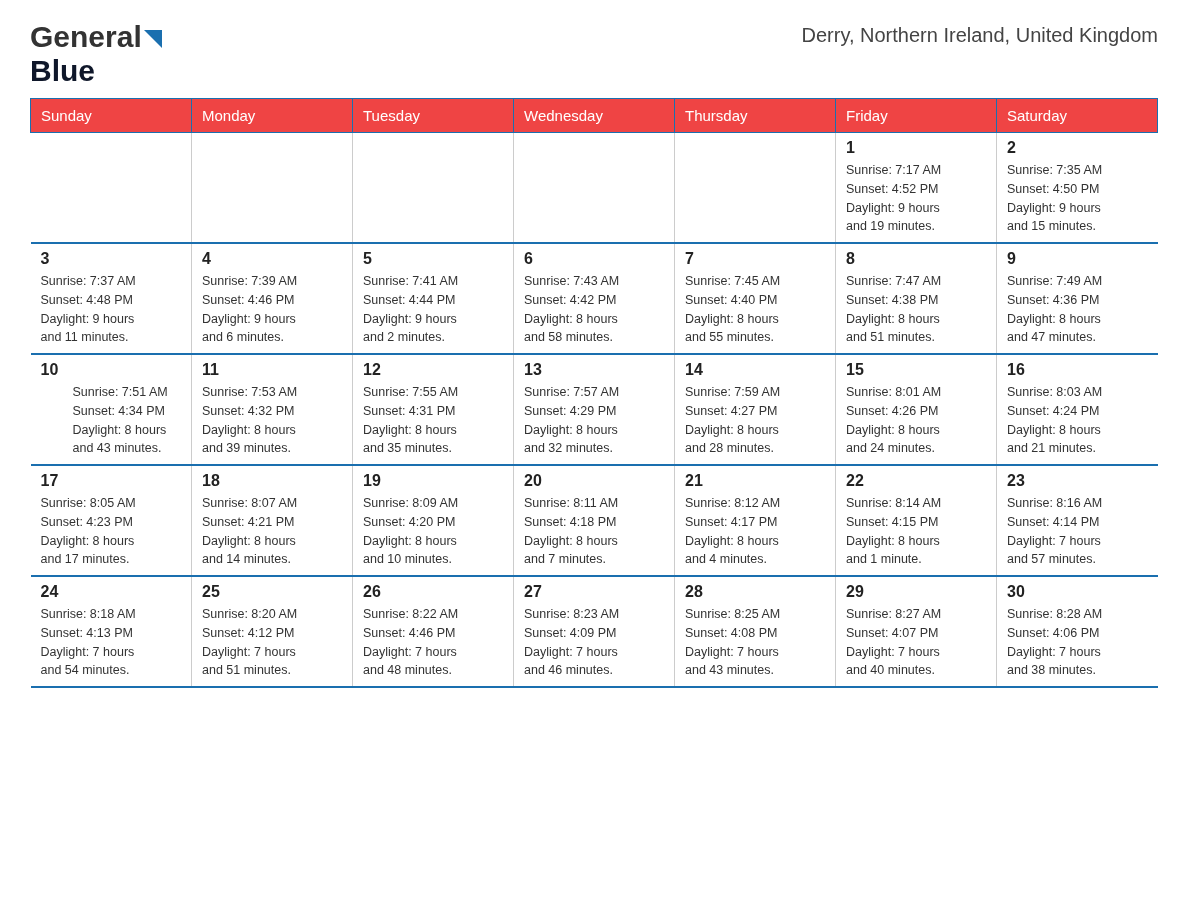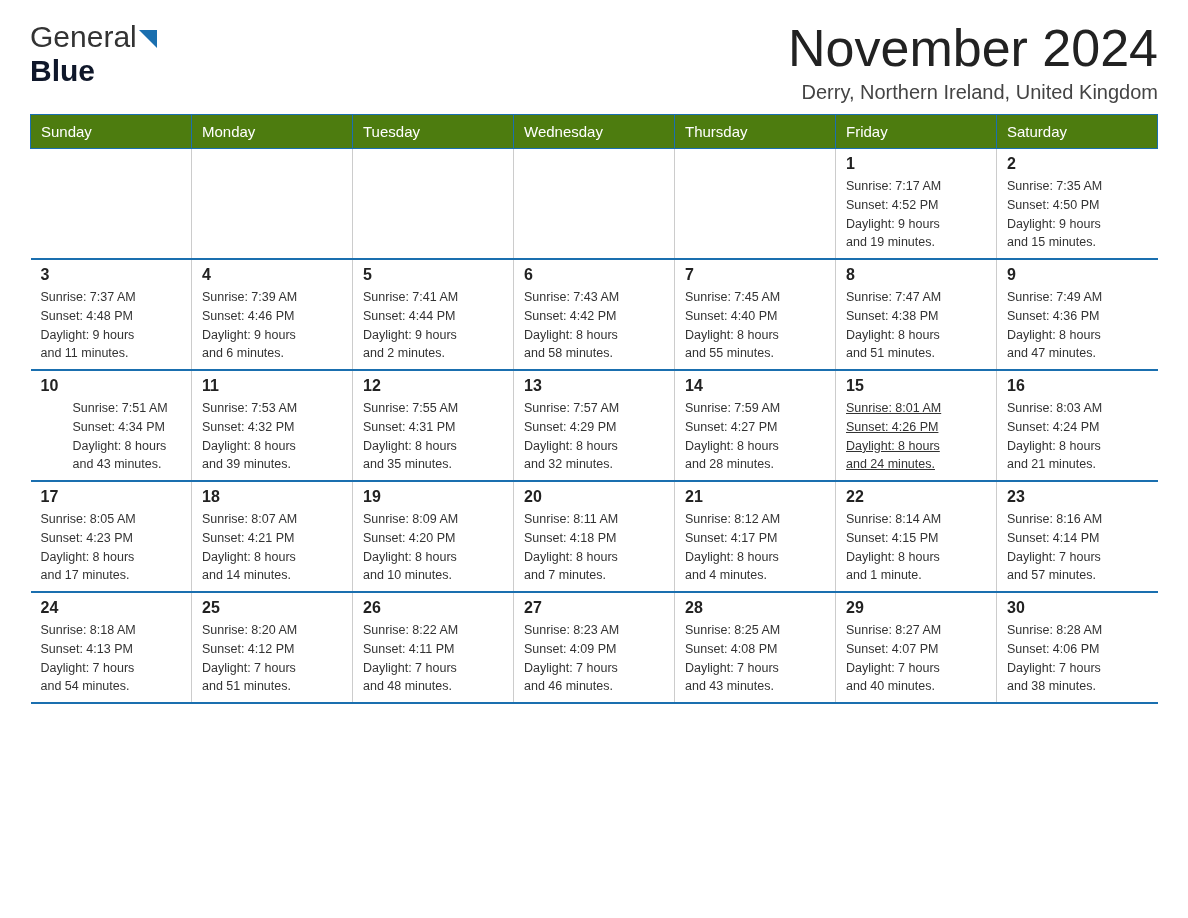--- a/index.html
+++ b/index.html
@@ -34,21 +34,21 @@
       font-size: 20px;
       color: #444;
       margin-top: 4px;
     }
     .calendar {
       width: 100%;
       border-collapse: collapse;
       margin-top: 10px;
     }
     .calendar thead tr {
-      background-color: #4d7c0f;
+      background-color: #ef4444;
     }
     .calendar thead th {
       color: #fff;
       font-size: 15px;
       font-weight: normal;
       padding: 8px 10px;
       text-align: left;
       border: 1px solid #1a6faf;
     }
     .calendar tbody tr {
@@ -77,21 +77,21 @@
       font-size: 12.5px;
       color: #333;
       line-height: 1.5;
     }
     .logo-row {
       display: flex;
       align-items: center;
     }
     .logo-text-general {
       font-size: 30px;
-      font-weight: normal;
+      font-weight: bold;
       color: #333;
     }
     .logo-arrow {
       display: inline-block;
       margin-left: 2px;
       position: relative;
       top: 2px;
     }
     .logo-text-blue {
       font-size: 30px;
@@ -110,21 +110,20 @@
         <svg width="18" height="22" viewBox="0 0 18 22">
             <polygon points="0,4 18,22 18,4" fill="#1a6faf"></polygon>
           </svg>
       </span>
     </div>
     <div>
       <span class="logo-text-blue">Blue</span>
     </div>
   </div>
   <div class="title-block">
-    <div class="month-title">November 2024</div>
     <div class="location">Derry, Northern Ireland, United Kingdom</div>
   </div>
 </div>
 
 <table class="calendar">
   <thead>
     <tr>
       <th>Sunday</th>
       <th>Monday</th>
       <th>Tuesday</th>
@@ -238,21 +237,21 @@
         </td>
         <td>
           <div class="day-number">14</div>
           <div class="day-info" style="white-space: pre-line;">Sunrise: 7:59 AM
 Sunset: 4:27 PM
 Daylight: 8 hours
 and 28 minutes.</div>
         </td>
         <td>
           <div class="day-number">15</div>
-          <div class="day-info" style="white-space: pre-line; text-decoration: underline;">Sunrise: 8:01 AM
+          <div class="day-info" style="white-space: pre-line;">Sunrise: 8:01 AM
 Sunset: 4:26 PM
 Daylight: 8 hours
 and 24 minutes.</div>
         </td>
         <td>
           <div class="day-number">16</div>
           <div class="day-info" style="white-space: pre-line;">Sunrise: 8:03 AM
 Sunset: 4:24 PM
 Daylight: 8 hours
 and 21 minutes.</div>
@@ -320,21 +319,21 @@
         <td>
           <div class="day-number">25</div>
           <div class="day-info" style="white-space: pre-line;">Sunrise: 8:20 AM
 Sunset: 4:12 PM
 Daylight: 7 hours
 and 51 minutes.</div>
         </td>
         <td>
           <div class="day-number">26</div>
           <div class="day-info" style="white-space: pre-line;">Sunrise: 8:22 AM
-Sunset: 4:11 PM
+Sunset: 4:46 PM
 Daylight: 7 hours
 and 48 minutes.</div>
         </td>
         <td>
           <div class="day-number">27</div>
           <div class="day-info" style="white-space: pre-line;">Sunrise: 8:23 AM
 Sunset: 4:09 PM
 Daylight: 7 hours
 and 46 minutes.</div>
         </td>

